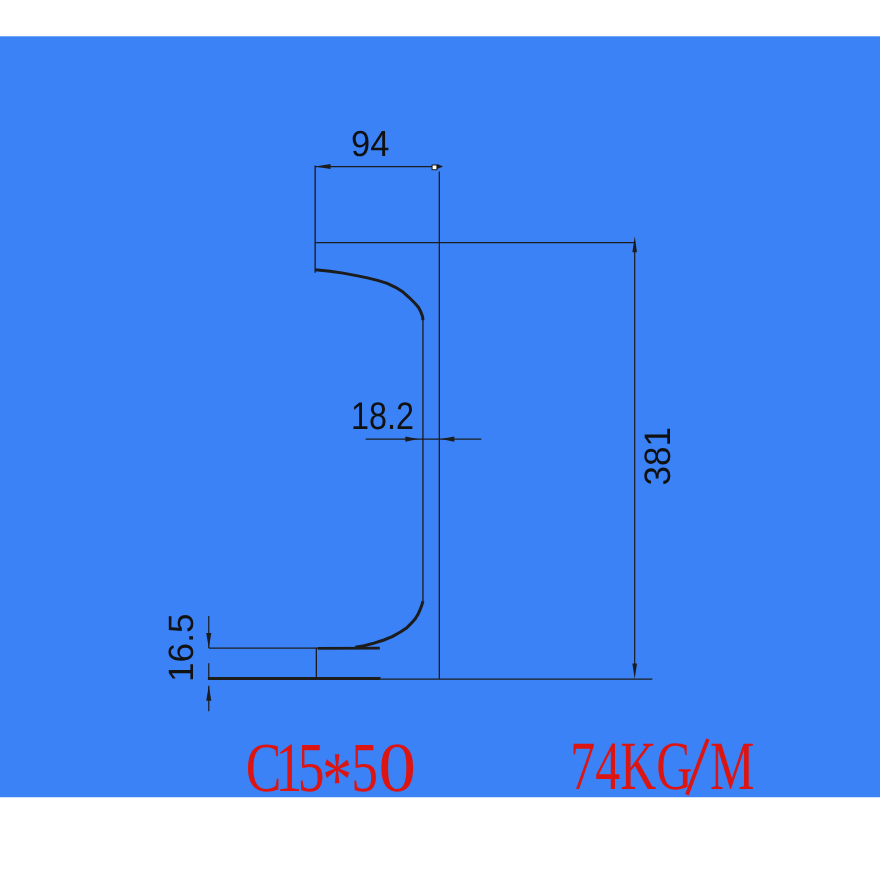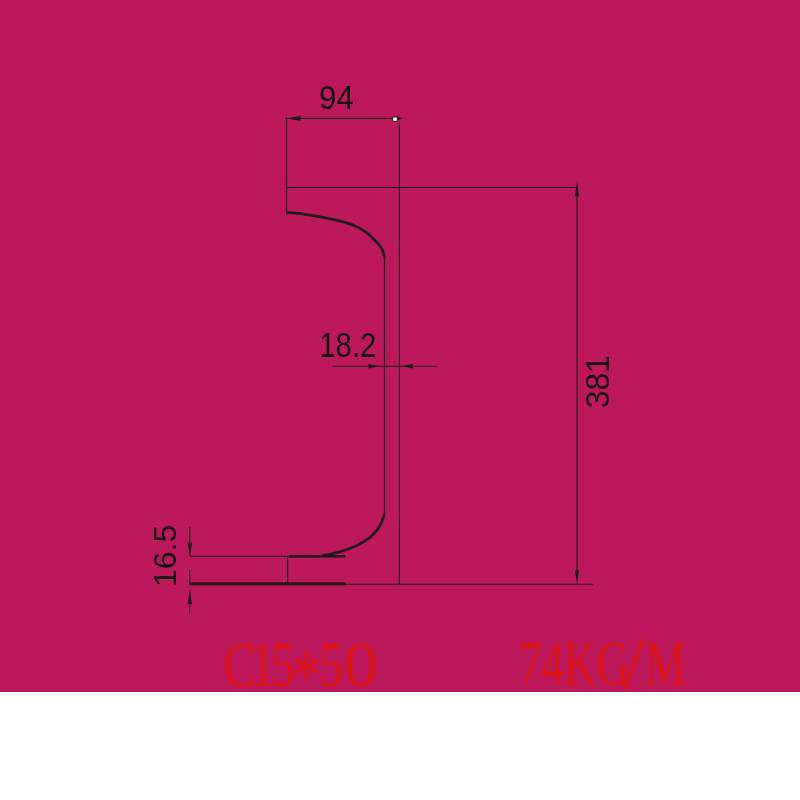--- a/index.html
+++ b/index.html
@@ -1,16 +1,16 @@
 <!DOCTYPE html>
 <html><head>
 <meta charset="utf-8">
 <style>
   html,body{margin:0;padding:0;background:#ffffff;}
-  #canvas{width:800px;height:692px;position:relative;background:#be185d;}
+  #canvas{width:800px;height:692px;position:relative;background:#3b82f6;margin-top:33px;}
   svg{position:absolute;left:0;top:0;}
   text{font-family:"Liberation Sans",sans-serif;fill:#111111;}
   .red{font-family:"Liberation Serif",serif;fill:#dc1512;}
 </style>
 </head>
 <body>
 
 <div id="canvas">
 <svg width="800" height="800" viewBox="0 0 800 800">
   <g stroke="#1c1c1c" fill="none">

